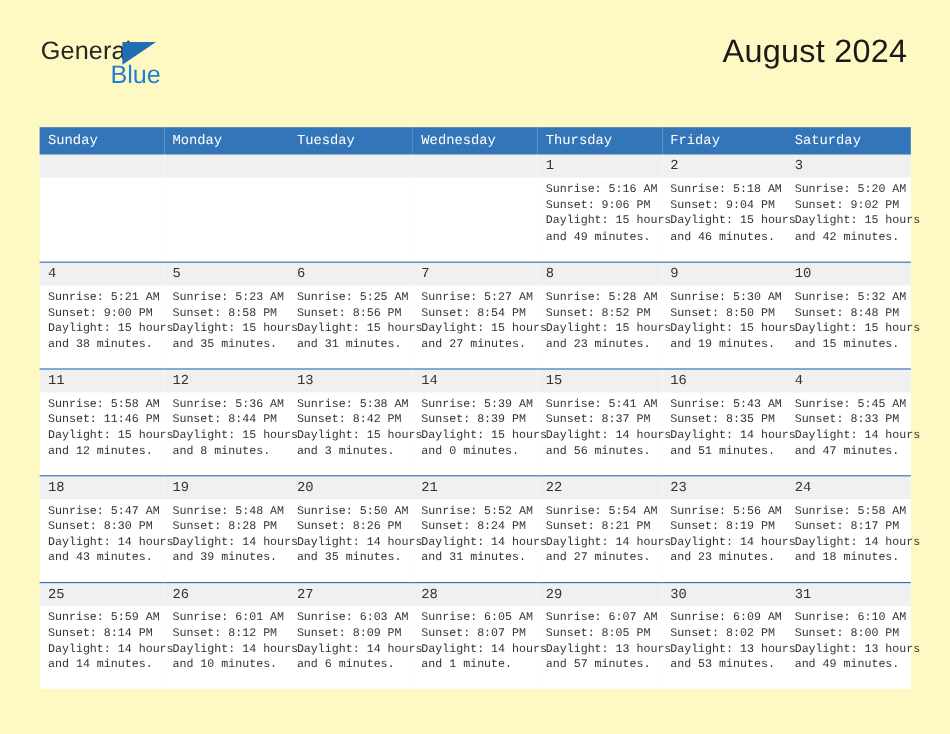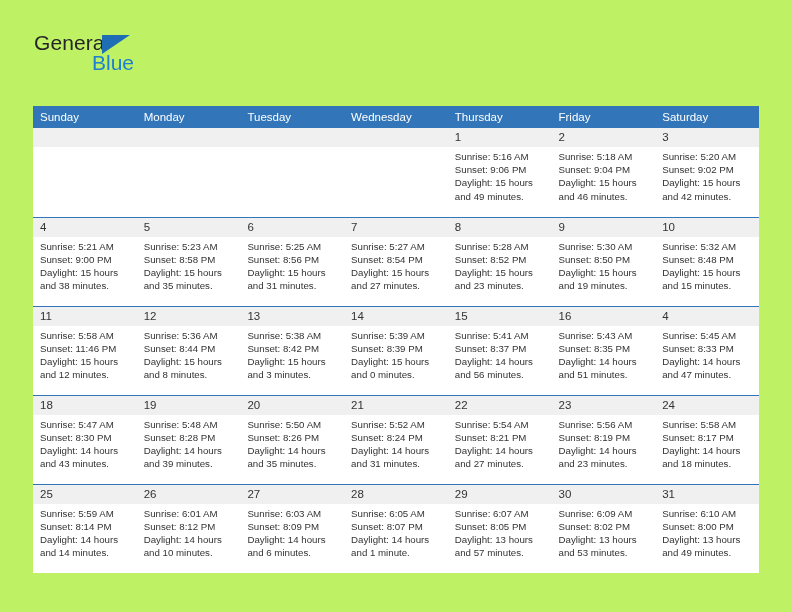--- a/index.html
+++ b/index.html
@@ -5,21 +5,21 @@
   * { box-sizing: border-box; }
   html, body {
     margin: 0; padding: 0;
     width: 792px; height: 612px;
     background: #ffffff;
     font-family: "Liberation Sans", sans-serif;
   }
   .page {
     position: relative;
     width: 792px; height: 612px;
-    background: #bef264;
+    background: #fef9c3;
     overflow: hidden;
   }
 
   
   .header {
     position: relative;
     height: 72px;
     padding: 26px 34px 0 34px;
   }
   .logo {
@@ -69,20 +69,21 @@
   
   .calendar {
     position: absolute;
     left: 33px; top: 106px;
     width: 726px;
   }
   table.cal {
     width: 726px;
     border-collapse: collapse;
     table-layout: fixed;
+    font-family: Liberation Mono, monospace;
   }
   thead th {
     background: #3275b8;
     color: #ffffff;
     font-size: 11.5px;
     font-weight: normal;
     text-align: left;
     padding: 5px 0 5px 7px;
     height: 20px;
     border: none;
@@ -121,20 +122,21 @@
 <body>
 
 <div class="page">
 
   <div class="header">
     <div class="logo">
       <span class="logo-general">General</span>
       <span class="logo-tri"></span>
       <span class="logo-blue">Blue</span>
     </div>
+    <div class="title">August 2024</div>
   </div>
 
   <div class="calendar">
     <table class="cal">
       <thead>
         <tr>
           <th>Sunday</th>
           <th>Monday</th>
           <th>Tuesday</th>
           <th>Wednesday</th>

